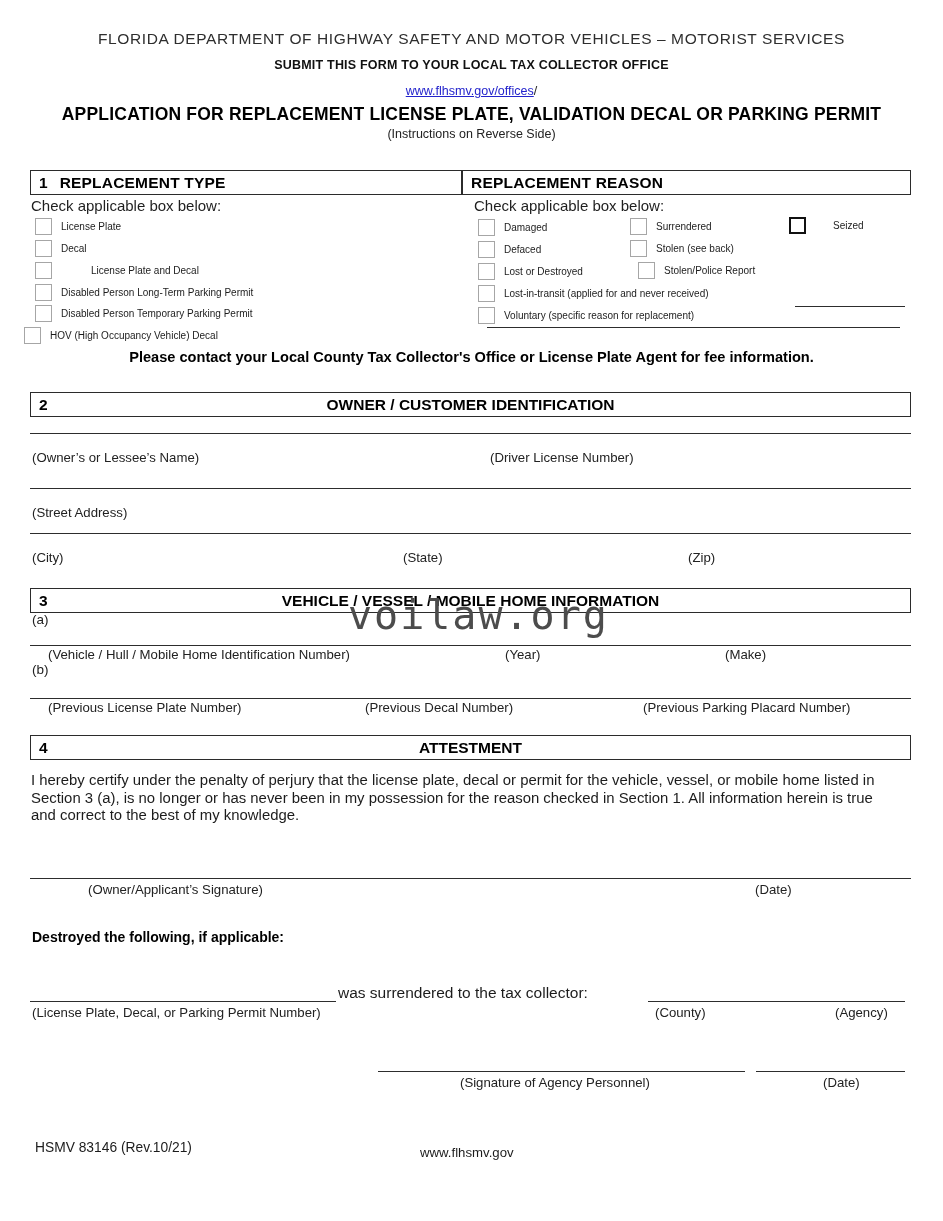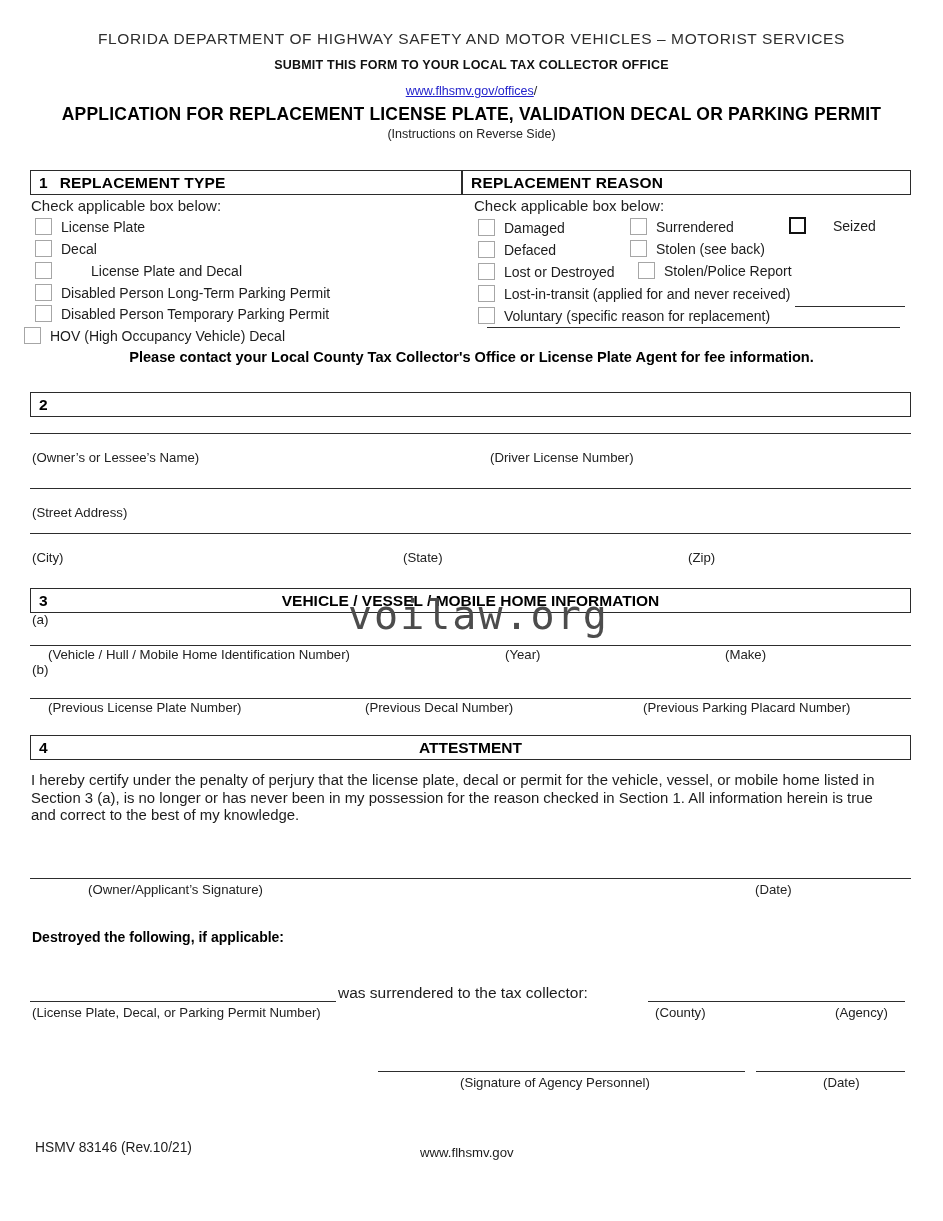--- a/index.html
+++ b/index.html
@@ -39,21 +39,21 @@
   .sec-title-center { position: absolute; left: 0; right: 0; text-align: center; font-weight: bold; font-size: 15.5px; color:#000; }
 
   
   .hint { font-size: 15px; color: #1f1f1f; }
   .cbrow { position: absolute; display: flex; align-items: center; }
   .cb {
     width: 17px; height: 17px; border: 1.6px solid #a6a6a6; background: #fff;
     display: inline-block; flex: 0 0 17px;
   }
   .cb.bold { border: 2.2px solid #111; }
-  .cblabel { font-size: 14px; color: #1c1c1c; margin-left: 9px; white-space: nowrap; }
+  .cblabel { font-size: 10px; color: #1c1c1c; margin-left: 9px; white-space: nowrap; }
 
   
   .rule { position: absolute; border-bottom: 1.6px solid #2d2d2d; }
   .rule.thin { border-bottom-width: 1.3px; }
   .flabel { position: absolute; font-size: 13.2px; color: #222; white-space: nowrap; }
 
   .fee-note { left: 0; right: 0; top: 349px; font-size: 14.6px; font-weight: bold; color: #000; }
 
   .row-letter { position: absolute; font-size: 13.5px; color: #222; }
 
@@ -161,20 +161,21 @@
   <span class="cblabel" style="margin-left:2px;">Seized</span>
 </div>
 
 <div class="rule thin" style="left:795px; top:306px; width:110px;"></div>
 <div class="rule thin" style="left:487px; top:327px; width:413px;"></div>
 
 <div class="abs center fee-note">Please contact your Local County Tax Collector's Office or License Plate Agent for fee information.</div>
 
 <div class="abs sec-box" id="sec2-box">
   <span class="sec-num">2</span>
+  <span class="sec-title-center">OWNER / CUSTOMER IDENTIFICATION</span>
 </div>
 
 <div class="rule" style="left:30px; top:433px; width:881px;"></div>
 <div class="flabel" style="left:32px; top:450px;">(Owner’s or Lessee’s Name)</div>
 <div class="flabel" style="left:490px; top:450px;">(Driver License Number)</div>
 
 <div class="rule" style="left:30px; top:488px; width:881px;"></div>
 <div class="flabel" style="left:32px; top:505px;">(Street Address)</div>
 
 <div class="rule" style="left:30px; top:533px; width:881px;"></div>

